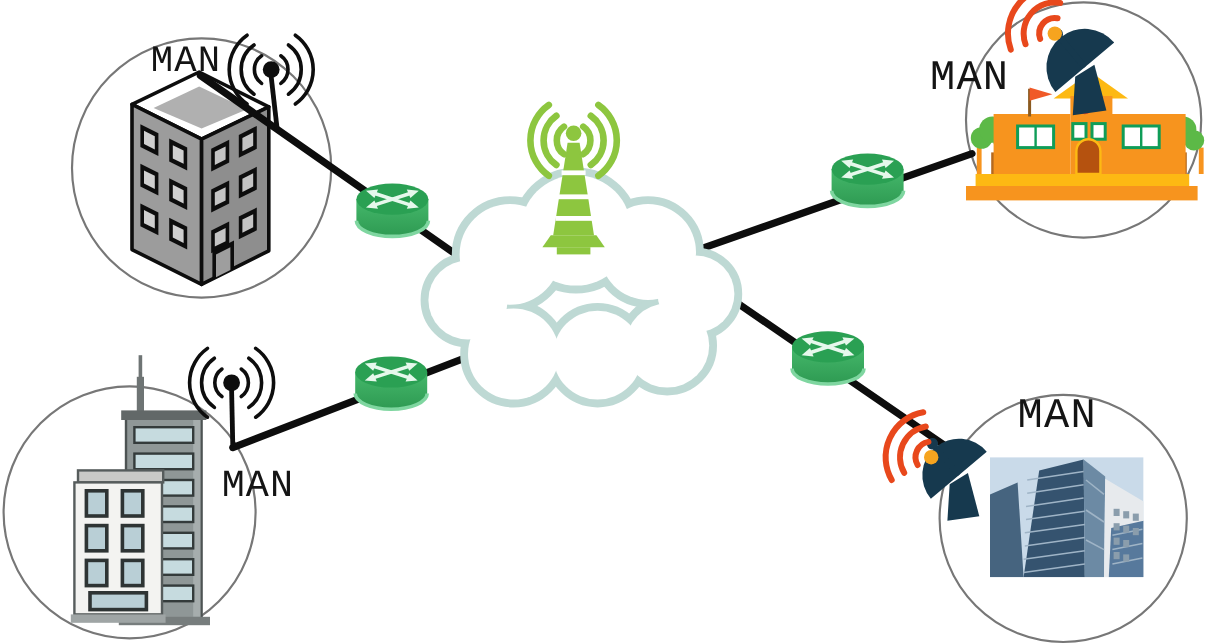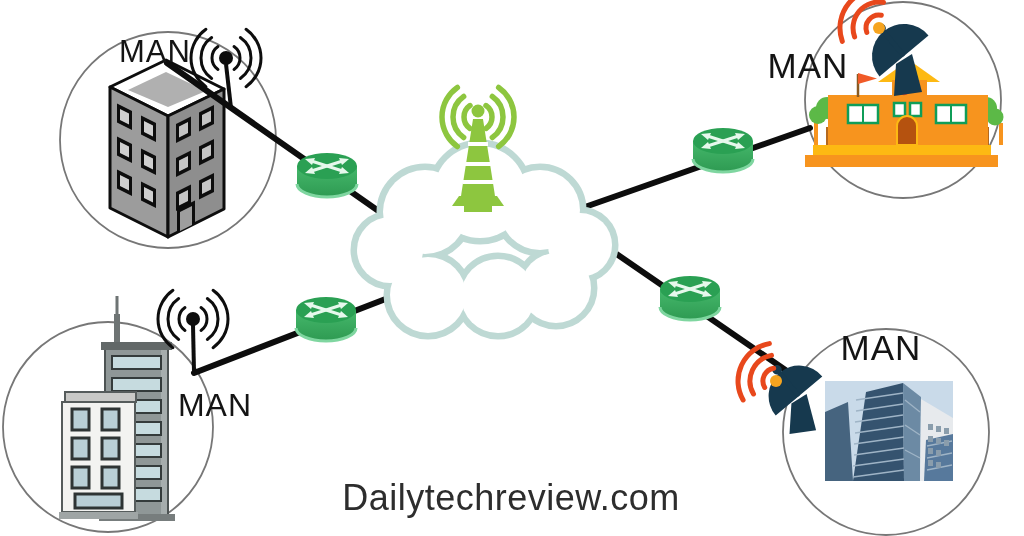--- a/index.html
+++ b/index.html
@@ -1,17 +1,17 @@
 <!DOCTYPE html>
 <html><head>
 <meta charset="utf-8">
 <style>
   html,body{margin:0;padding:0;background:#fff;}
   .stage{position:relative;width:1024px;height:536px;background:#ffffff;overflow:hidden;
-         font-family:Liberation Sans, sans-serif;}
+         font-family:Liberation Mono, monospace;}
   .stage svg{position:absolute;left:0;top:0;}
   .label{position:absolute;color:#141414;white-space:nowrap;text-align:center;line-height:1;}
   .man{font-weight:400;letter-spacing:1px;width:100px;}
   .man-tl{left:105px;top:36px;font-size:31px;}
   .man-tr{left:758px;top:48px;font-size:35px;}
   .man-bl{left:165px;top:389px;font-size:32px;}
   .man-br{left:831px;top:330px;font-size:35px;}
   .wan{left:424px;top:243px;width:120px;font-size:40px;font-weight:700;letter-spacing:1px;color:#111;}
   .watermark{left:331px;top:480px;width:360px;font-size:36px;font-weight:400;color:#2d2d2d;letter-spacing:0.5px;}
 </style>
@@ -301,14 +301,13 @@
       <path d="M 753.5 394 A 26 26 0 0 1 771.5 355.4"></path>
       <path d="M 743.1 400 A 38 38 0 0 1 769.4 343.6"></path>
     </g>
   </g>
 </svg>
 
 <div class="label man man-tl">MAN</div>
 <div class="label man man-tr">MAN</div>
 <div class="label man man-bl">MAN</div>
 <div class="label man man-br">MAN</div>
-<div class="label watermark">Dailytechreview.com</div>
 </div>
 
 </body></html>

